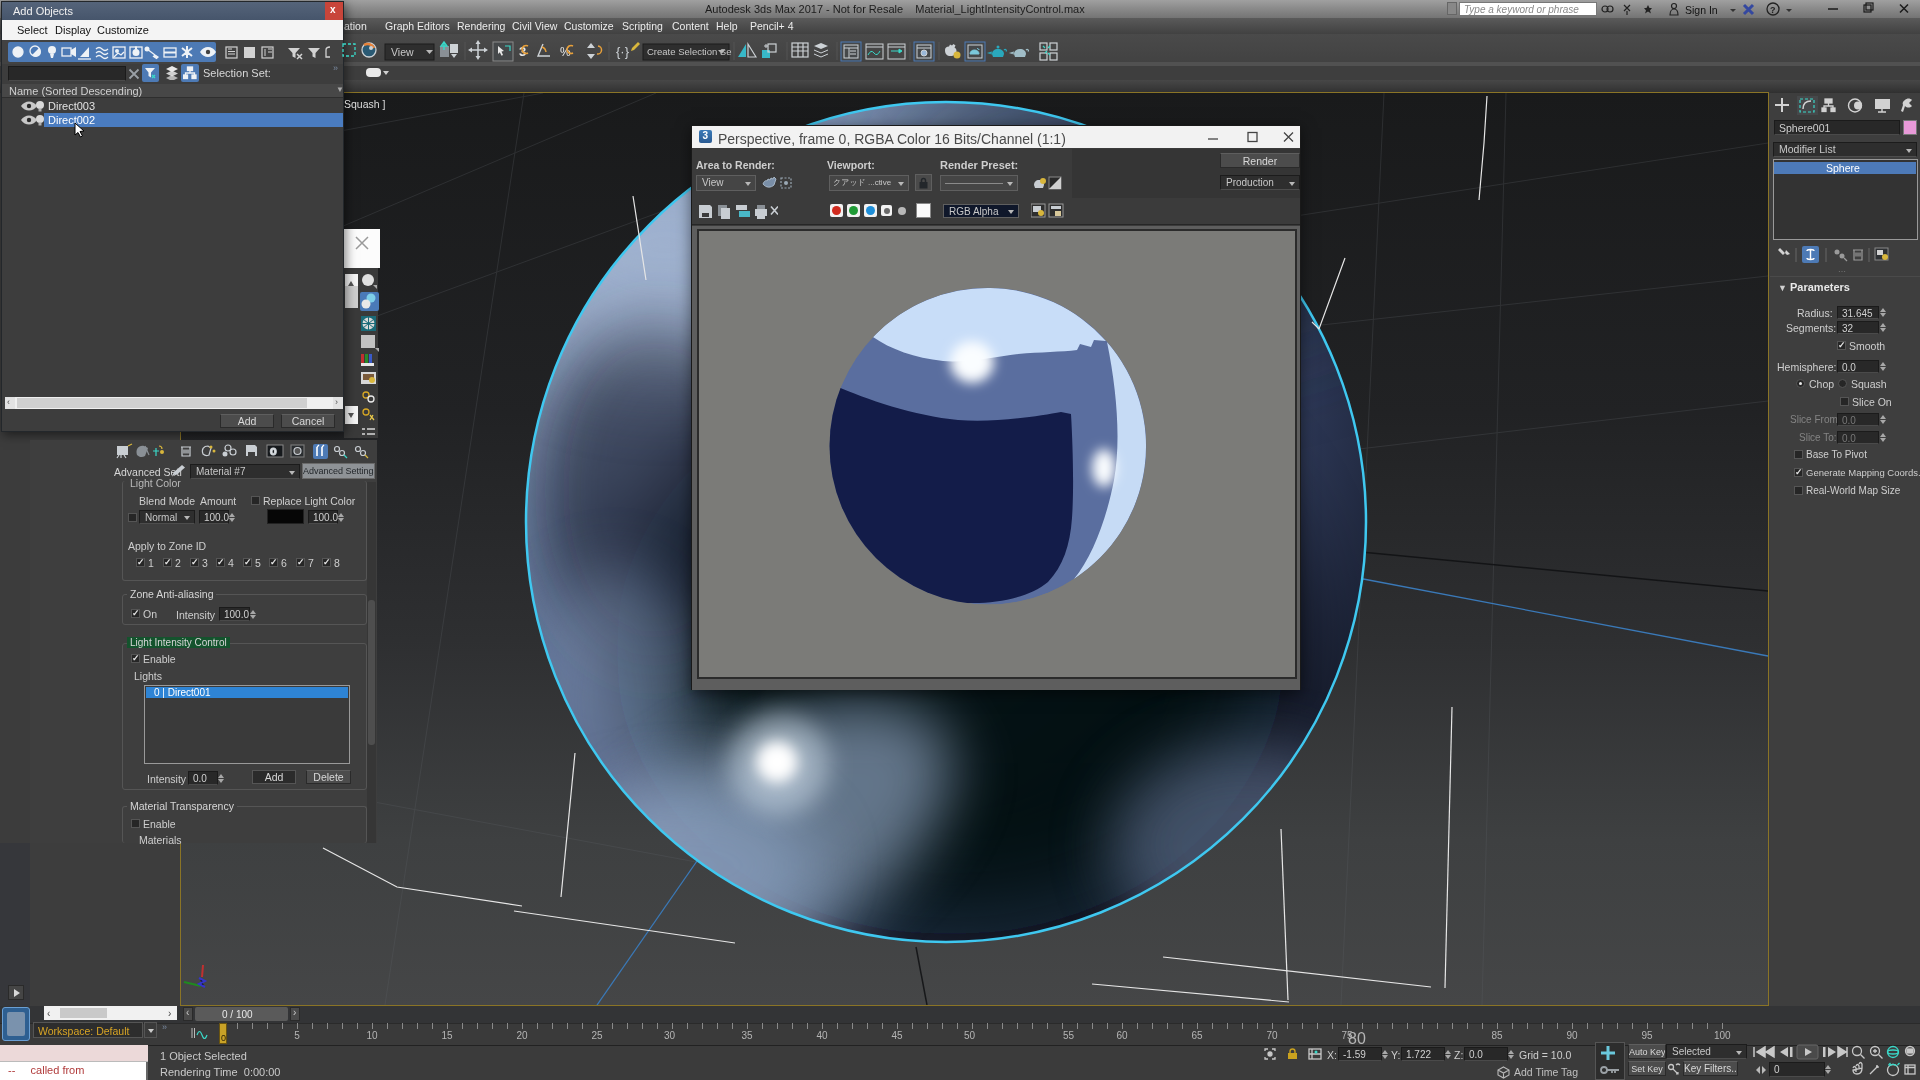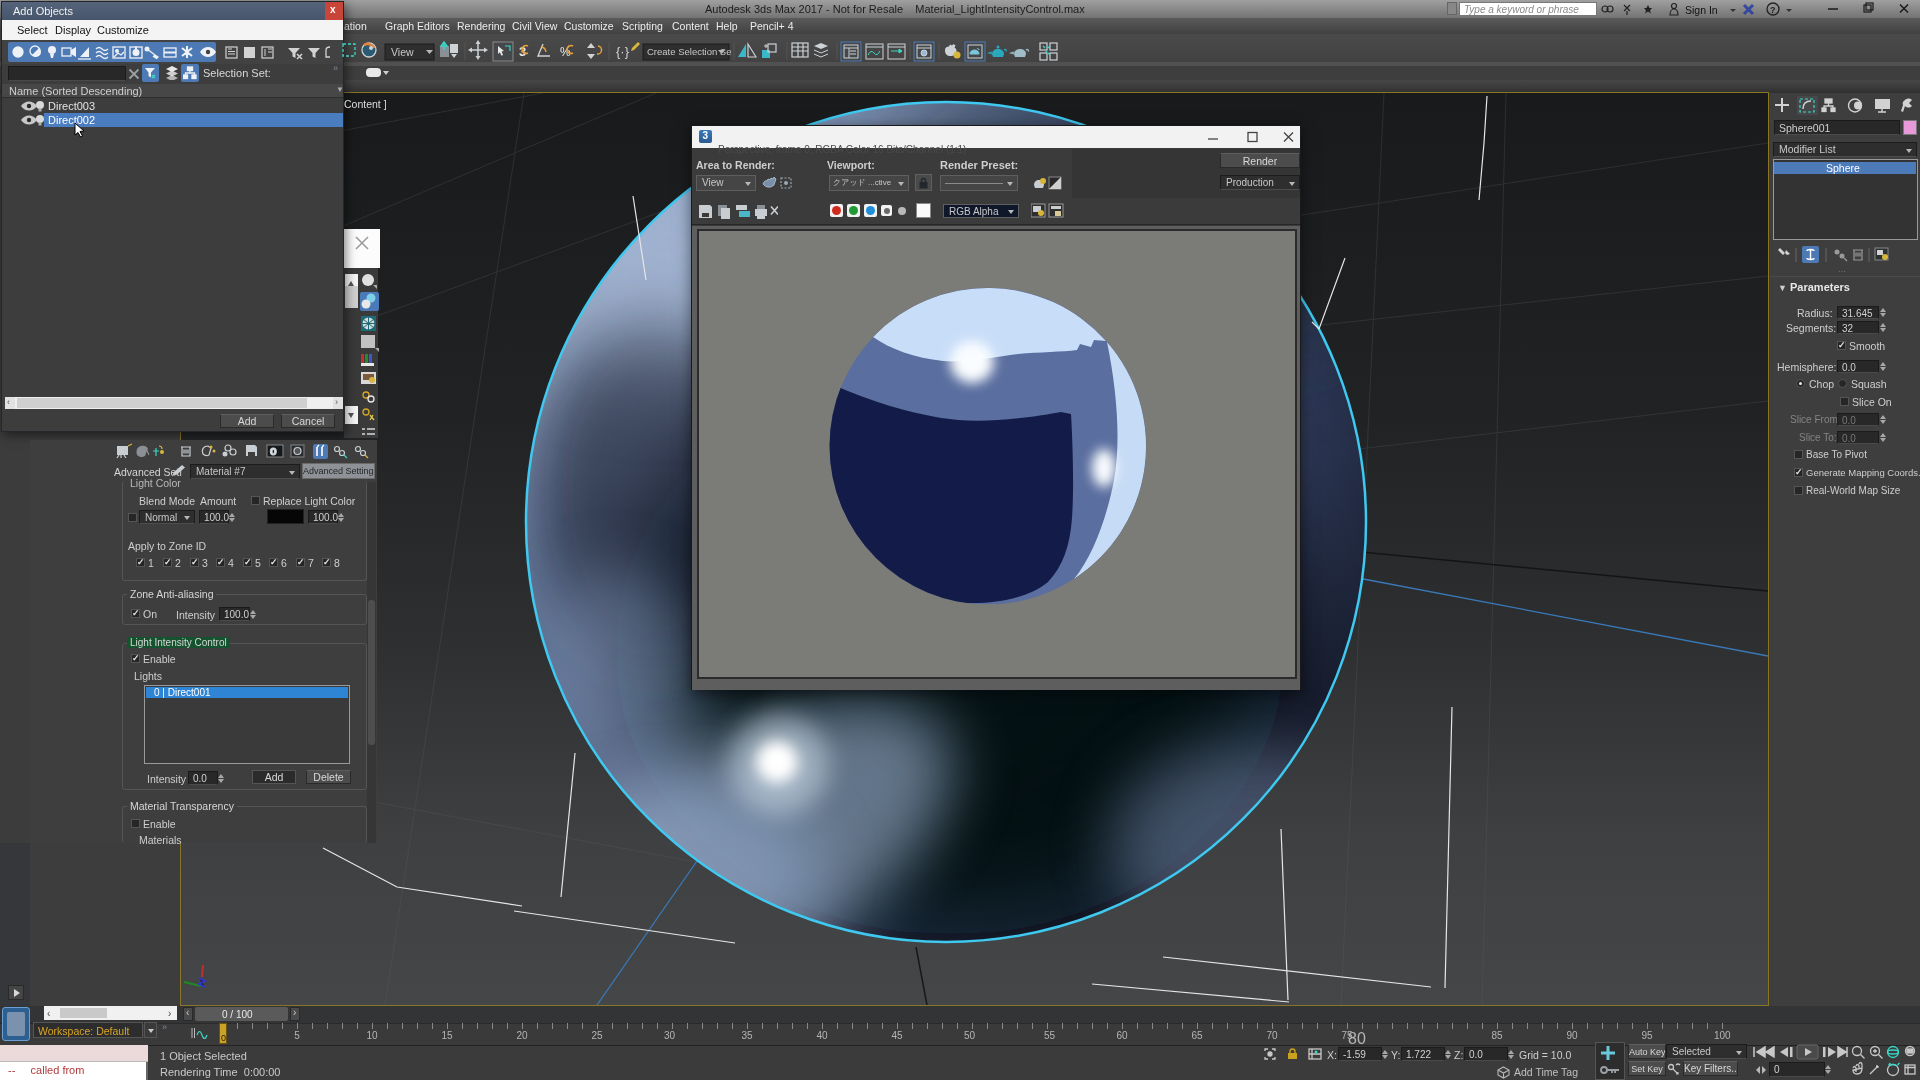--- a/index.html
+++ b/index.html
@@ -67,21 +67,21 @@
 
 <div class="abs" style="left:0;top:34px;width:1920px;height:28px;background:linear-gradient(#4a4a4a,#424242)"></div>
 <div class="abs" style="left:0;top:62px;width:1920px;height:4px;background:#515151"></div>
 <div class="abs" style="left:0;top:66px;width:1920px;height:14px;background:#3e3e3e"></div>
 <div class="abs" style="left:0;top:80px;width:1920px;height:13px;background:linear-gradient(#474747,#303030)"></div>
 <div class="abs" style="left:366px;top:68px;width:15px;height:9px;background:#e8e8e8;border-radius:4px"></div>
 <div class="abs" style="left:383px;top:71px;width:0;height:0;border:3px solid transparent;border-top:4px solid #cfcfcf"></div>
 <div id="maintb"></div>
 
 <div class="abs" id="vpwrap" style="left:180px;top:92px;width:1589px;height:914px;border:1px solid #8a7426;background:#202124"></div>
-<div class="tx" style="left:344px;top:98px;font-size:10.5px;color:#dcdcdc;z-index:3">Content ]</div>
+<div class="tx" style="left:344px;top:98px;font-size:10.5px;color:#dcdcdc;z-index:3">Squash ]</div>
 <svg class="abs" style="left:181px;top:93px" width="1587" height="912" viewBox="181 93 1587 912">
  <defs>
   <linearGradient id="vbg" x1="0" y1="0" x2="0" y2="1">
    <stop offset="0" stop-color="#191a1b"></stop>
         <stop offset="0.35" stop-color="#212224"></stop>
    <stop offset="0.6" stop-color="#2e2f31"></stop>
         <stop offset="0.82" stop-color="#3e4041"></stop>
    <stop offset="1" stop-color="#454647"></stop>
   </linearGradient>
   <radialGradient id="sph" cx="0.26" cy="0.28" r="1.0">
@@ -168,21 +168,21 @@
   </div>
 
 <div class="abs" style="left:1770px;top:93px;width:150px;height:919px;background:#3e3e3e"></div>
 <div id="cmdpanel"></div>
 
 <div class="abs" style="left:691px;top:125px;width:610px;height:565px;background:#3b3b3b;border:1px solid #191919;box-shadow:0 3px 14px rgba(0,0,0,.5)"></div>
 <div class="abs" style="left:692px;top:126px;width:608px;height:22px;background:#f2f2f2"></div>
 <div class="abs" style="left:699px;top:130px;width:13px;height:13px;background:linear-gradient(#3a7ab8,#2a5a92);border-radius:2px">
     <span style="position:absolute;left:3.5px;top:0px;font-size:10px;color:#fff;font-weight:bold">3</span>
   </div>
-<div class="tx" style="left:718px;top:144px;font-size:10px;color:#4a4a4a">Perspective, frame 0, RGBA Color 16 Bits/Channel (1:1)</div>
+<div class="tx" style="left:718px;top:131px;font-size:14px;color:#4a4a4a">Perspective, frame 0, RGBA Color 16 Bits/Channel (1:1)</div>
 <svg class="abs" style="left:1200px;top:131px" width="95" height="12" viewBox="0 0 95 12">
  <path d="M8 8 h10" stroke="#444" stroke-width="1.3"></path>
  <rect x="48" y="1.5" width="9" height="9" fill="none" stroke="#444" stroke-width="1.3"></rect>
  <path d="M84 1.5 l9 9 m0-9 l-9 9" stroke="#444" stroke-width="1.3"></path>
 </svg>
 
 <div class="abs" style="left:1072px;top:149px;width:228px;height:76px;background:#353535"></div>
 <div class="lbl" style="left:696px;top:159px;font-weight:bold;font-size:10.5px">Area to Render:</div>
 <div class="lbl" style="left:827px;top:159px;font-weight:bold;font-size:10.5px">Viewport:</div>
 <div class="lbl" style="left:940px;top:159px;font-weight:bold;font-size:11px">Render Preset:</div>
@@ -683,21 +683,21 @@
     <span class="tx" style="left:289px;top:1030px;width:16px;text-align:center;font-size:10px;color:#b5b5b5">5</span>
     <span class="tx" style="left:364px;top:1030px;width:16px;text-align:center;font-size:10px;color:#b5b5b5">10</span>
     <span class="tx" style="left:439px;top:1030px;width:16px;text-align:center;font-size:10px;color:#b5b5b5">15</span>
     <span class="tx" style="left:514px;top:1030px;width:16px;text-align:center;font-size:10px;color:#b5b5b5">20</span>
     <span class="tx" style="left:589px;top:1030px;width:16px;text-align:center;font-size:10px;color:#b5b5b5">25</span>
     <span class="tx" style="left:664px;top:1030px;width:16px;text-align:left;font-size:10px;color:#b5b5b5">30</span>
     <span class="tx" style="left:739px;top:1030px;width:16px;text-align:center;font-size:10px;color:#b5b5b5">35</span>
     <span class="tx" style="left:814px;top:1030px;width:16px;text-align:center;font-size:10px;color:#b5b5b5">40</span>
     <span class="tx" style="left:889px;top:1030px;width:16px;text-align:center;font-size:10px;color:#b5b5b5">45</span>
     <span class="tx" style="left:964px;top:1030px;width:16px;font-size:10px;color:#b5b5b5">50</span>
-    <span class="tx" style="left:1039px;top:1030px;width:16px;text-align:right;font-size:10px;color:#b5b5b5">55</span>
+    <span class="tx" style="left:1063px;top:1030px;width:16px;text-align:left;font-size:10px;color:#b5b5b5">55</span>
     <span class="tx" style="left:1114px;top:1030px;width:16px;text-align:center;font-size:10px;color:#b5b5b5">60</span>
     <span class="tx" style="left:1189px;top:1030px;width:16px;text-align:center;font-size:10px;color:#b5b5b5">65</span>
     <span class="tx" style="left:1264px;top:1030px;width:16px;text-align:center;font-size:10px;color:#b5b5b5">70</span>
     <span class="tx" style="left:1339px;top:1030px;width:16px;text-align:center;font-size:10px;color:#b5b5b5">75</span>
     <span class="tx" style="left:1348px;top:1030px;width:16px;text-align:right;font-size:16px;color:#b5b5b5">80</span>
     <span class="tx" style="left:1489px;top:1030px;width:16px;text-align:center;font-size:10px;color:#b5b5b5">85</span>
     <span class="tx" style="left:1564px;top:1030px;width:16px;text-align:center;font-size:10px;color:#b5b5b5">90</span>
     <span class="tx" style="left:1639px;top:1030px;width:16px;text-align:center;font-size:10px;color:#b5b5b5">95</span>
     <span class="tx" style="left:1714px;top:1030px;width:16px;text-align:center;font-size:10px;color:#b5b5b5">100</span>
   </div>

